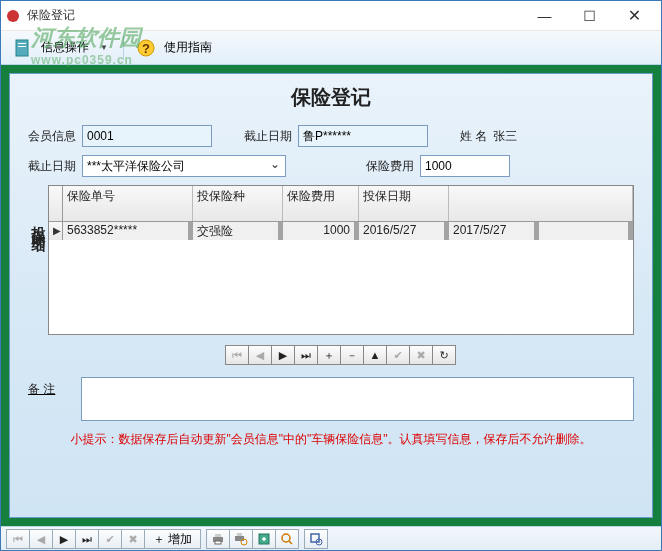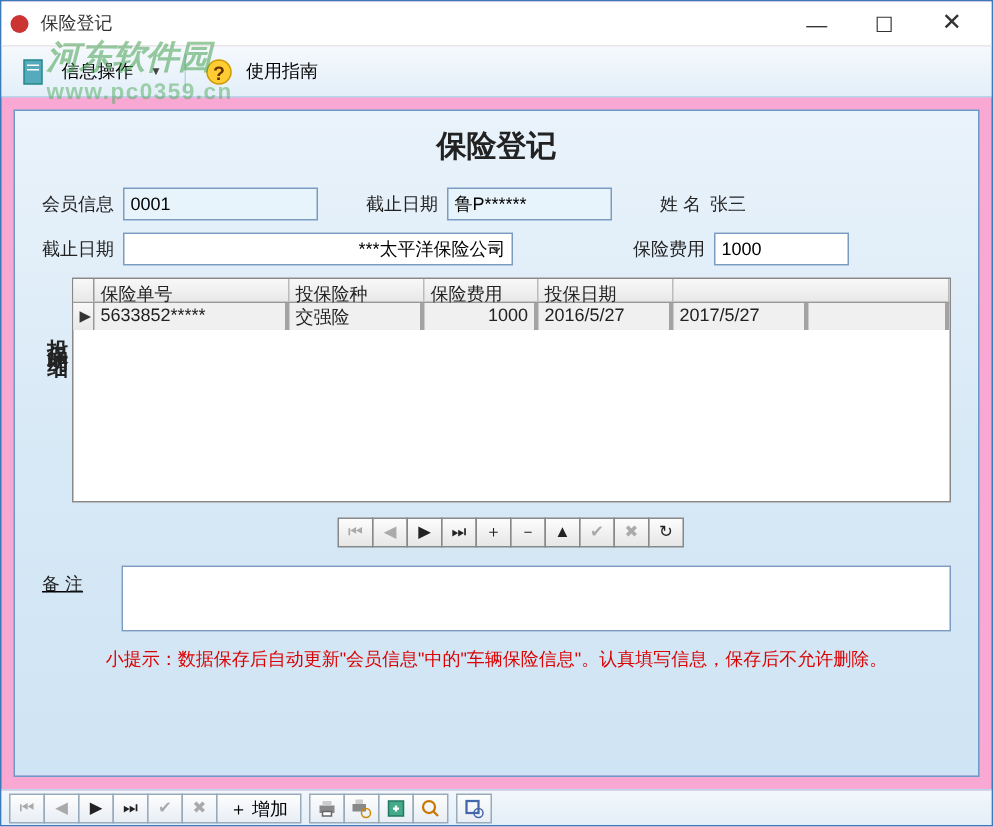--- a/index.html
+++ b/index.html
@@ -1,47 +1,47 @@
 <!DOCTYPE html>
 <html><head>
 <meta charset="utf-8">
 <style>
 * { box-sizing: border-box; margin: 0; padding: 0; }
 body { font-family: "Microsoft YaHei", SimSun, sans-serif; font-size: 12px; background: #fff; }
-.window { width: 662px; height: 551px; border: 1px solid #3a7ab8; background: #f9a8d4; }
+.window { width: 662px; height: 551px; border: 1px solid #3a7ab8; background: #15803d; }
 .titlebar { height: 30px; background: #fff; display: flex; align-items: center; padding: 0 4px; border-bottom: 1px solid #e8e8e8; }
 .titlebar .icon { width: 16px; height: 16px; margin-right: 6px; }
 .titlebar .title { flex: 0 0 auto; color: #333; }
 .titlebar .sp { flex: 1; }
 .titlebar .wbtn { width: 45px; height: 28px; text-align: center; line-height: 28px; font-family: Arial; font-size: 14px; color: #333; }
 .titlebar .wbtn.close { font-size: 16px; }
 .toolbar { height: 34px; background: linear-gradient(#f5f9fd,#e3eff9); border-bottom: 1px solid #b8d4ea; display: flex; align-items: center; padding: 0 6px; gap: 2px; position: relative; }
 .toolbar .tbtn { display: flex; align-items: center; gap: 8px; padding: 2px 6px; }
 .toolbar .tbtn .ic { width: 20px; height: 20px; }
 .toolbar .dd { font-size: 8px; color: #444; padding: 0 3px; }
 .toolbar .sep { width: 1px; height: 24px; background: #b8d4ea; margin: 0 4px; }
 .watermark { position: absolute; left: 30px; top: -8px; font-size: 22px; font-weight: bold; font-style: italic; color: rgba(70,160,80,0.55); pointer-events: none; z-index: 5; }
-.watermark .sub { font-size: 15px; display: block; color: rgba(80,170,90,0.5); font-weight: bold; font-style: normal; letter-spacing: 1px; }
+.watermark .sub { font-size: 12px; display: block; color: rgba(80,170,90,0.5); font-weight: bold; font-style: normal; letter-spacing: 1px; }
 .content { padding: 8px; height: 461px; }
 .panel { border: 1px solid #6a9bc8; height: 100%; background: linear-gradient(#eaf3fb,#d8e9f6 50%,#cfe4f4); padding: 10px 18px 8px; position: relative; }
 .ptitle { text-align: center; font-size: 20px; font-weight: bold; color: #222; margin-bottom: 14px; }
 .row { display: flex; align-items: center; margin-bottom: 8px; gap: 6px; }
 .lbl { color: #222; white-space: nowrap; }
 .inp { border: 1px solid #7a9cc0; background: #e8f4fb; height: 22px; padding: 0 4px; font-size: 12px; }
 .inp.white { background: #fff; }
 .inp.combo { background: #fff; }
 .val { color: #222; }
 .grid-section { display: flex; margin-top: 6px; }
 .vlabel { width: 20px; writing-mode: vertical-rl; text-orientation: upright; font-size: 14px; font-weight: bold; color: #222; padding-top: 30px; letter-spacing: 4px; }
 .grid-wrap { flex: 1; }
 .grid { border: 1px solid #888; background: #fff; height: 150px; }
-.ghead { display: flex; background: linear-gradient(#f8f8f8,#e8e8e8); border-bottom: 1px solid #999; height: 16px; }
+.ghead { display: flex; background: linear-gradient(#f8f8f8,#e8e8e8); border-bottom: 1px solid #999; height: 36px; }
 .ghead .gc { border-right: 1px solid #bbb; padding: 2px 4px; font-size: 12px; color: #222; }
 .grow-body { display: flex; height: 18px; background: #f0f0f0; }
-.grow-body .gc { border-right: 3px solid #a3a3a3; padding: 1px 4px; font-size: 12px; color: #222; }
+.grow-body .gc { border-right: 5px solid #a3a3a3; padding: 1px 4px; font-size: 12px; color: #222; }
 .gc.sel { width: 14px; background: linear-gradient(#f8f8f8,#e8e8e8); border-right: 1px solid #999; }
 .gc.c1 { width: 130px; }
 .gc.c2 { width: 90px; }
 .gc.c3 { width: 76px; text-align: right; }
 .gc.c4 { width: 90px; }
 .gc.c5 { width: 90px; }
 .gc.c6 { flex: 1; }
 .rowmark { font-size: 10px; color: #333; line-height: 16px; }
 .nav { display: flex; justify-content: center; gap: 0; margin-top: 10px; }
 .nav .nbtn { width: 24px; height: 20px; border: 1px solid #888; background: linear-gradient(#fdfdfd,#e6e6e6); text-align: center; line-height: 18px; font-size: 11px; color: #222; margin-left: -1px; }
@@ -101,30 +101,30 @@
 
   <div class="content">
     <div class="panel">
       <div class="ptitle">保险登记</div>
 
       <div class="row">
         <span class="lbl">会员信息</span>
         <input class="inp" style="width: 130px;" value="0001">
         <span style="width:20px"></span>
         <span class="lbl">截止日期</span>
-        <input class="inp" style="width: 110px;" value="鲁P******">
+        <input class="inp" style="width: 130px;" value="鲁P******">
         <span style="width:20px"></span>
         <span class="lbl">姓    名</span>
         <span class="val">张三</span>
       </div>
 
       <div class="row">
         <span class="lbl">截止日期</span>
         <span class="combo-wrap">
-          <input class="inp combo" style="width: 260px; text-align: right;" value="***太平洋保险公司">
+          <input class="inp combo" style="width: 204px;" value="***太平洋保险公司">
         </span>
         <span style="width:68px"></span>
         <span class="lbl">保险费用</span>
         <input class="inp white" style="width: 90px;" value="1000">
       </div>
 
       <div class="grid-section">
         <div class="vlabel">投保明细</div>
         <div class="grid-wrap">
           <div class="grid">

